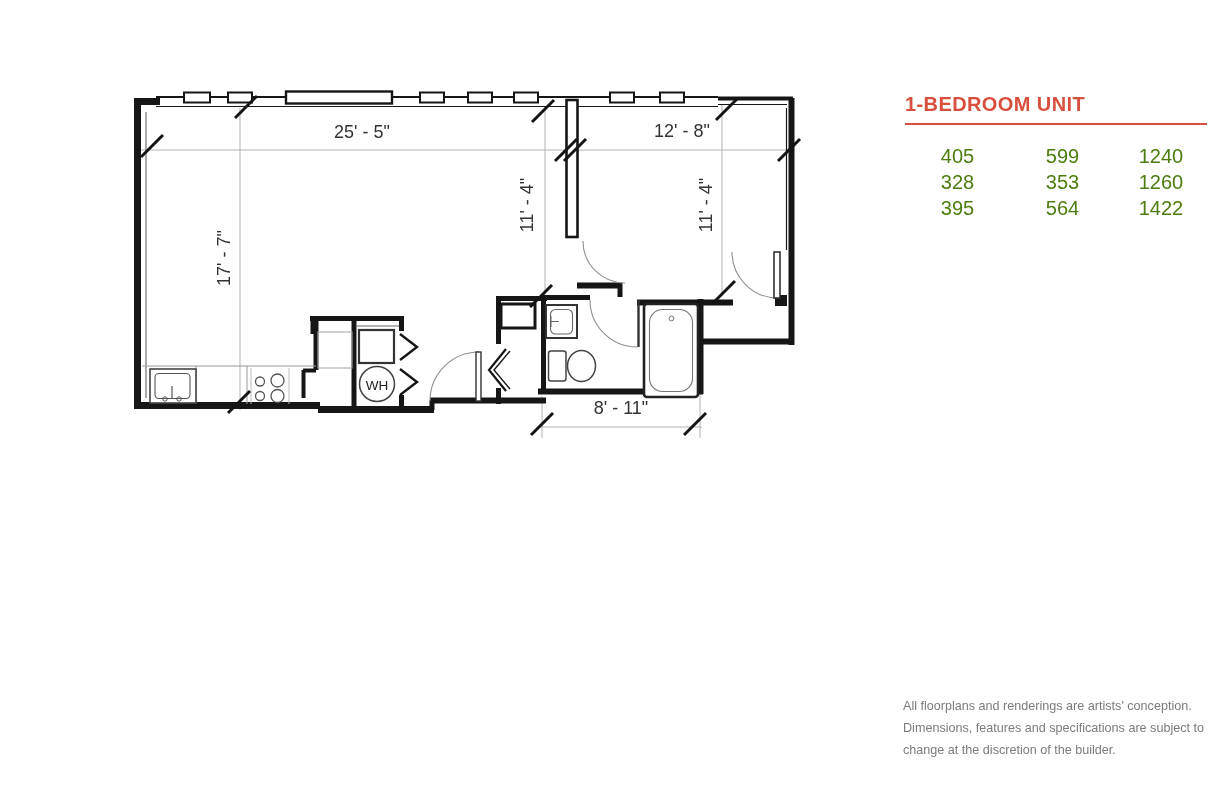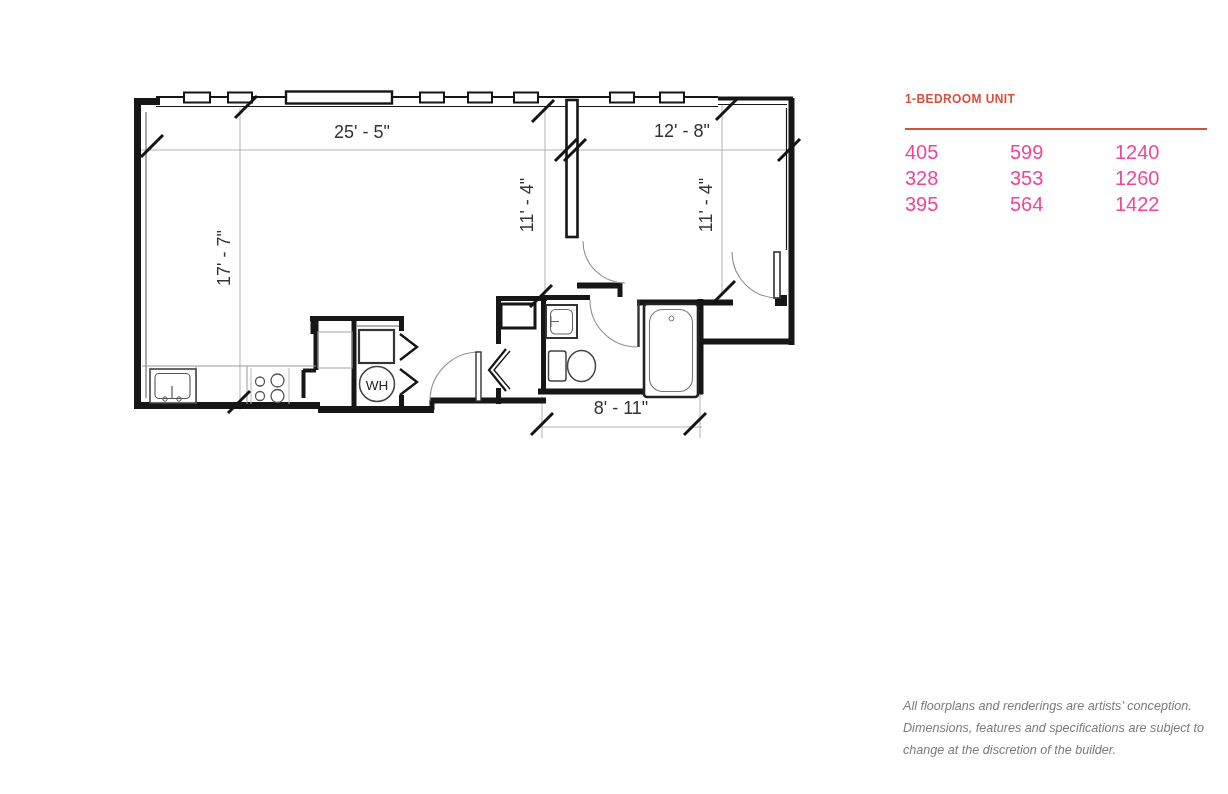--- a/index.html
+++ b/index.html
@@ -1,26 +1,26 @@
 <!DOCTYPE html>
 <html><head>
 <meta charset="utf-8">
 <style>
   html,body{margin:0;padding:0;background:#ffffff;}
   body{width:1228px;height:794px;position:relative;font-family:"Liberation Sans",sans-serif;overflow:hidden;}
   .page{position:absolute;inset:0;background:#fff;}
   svg.floorplan{position:absolute;left:0;top:0;}
   .sidebar{position:absolute;left:905px;top:92px;width:302px;}
-  .sidebar h1{margin:0;font-size:12px;font-weight:bold;color:#d7503e;letter-spacing:.4px;line-height:1.2;
-              padding-bottom:22px;border-bottom:2px solid #d7503e;}
+  .sidebar h1{margin:0;font-size:20px;font-weight:bold;color:#d7503e;letter-spacing:.4px;line-height:1.2;
+              padding-bottom:7px;border-bottom:2px solid #d7503e;}
   .units{display:grid;grid-template-columns:105px 105px auto;grid-template-rows:repeat(3,26px);
-         grid-auto-flow:column;margin-top:9px;font-size:20px;color:#ec4899;}
+         grid-auto-flow:column;margin-top:18px;font-size:20px;color:#4d7c0f;text-align:center;}
   .units span{line-height:26px;}
   .disclaimer{position:absolute;left:903px;top:695px;width:308px;margin:0;
-              font-size:12.6px;font-style:italic;color:#7b7b7b;line-height:22px;}
+              font-size:12.6px;color:#7b7b7b;line-height:22px;}
   text{font-family:"Liberation Sans",sans-serif;}
 </style>
 </head>
 <body>
 
 <div class="page">
 
   <svg class="floorplan" width="840" height="470" viewBox="0 0 840 470">
 
     <g stroke="#aaaaaa" stroke-width="0.9" fill="none">

